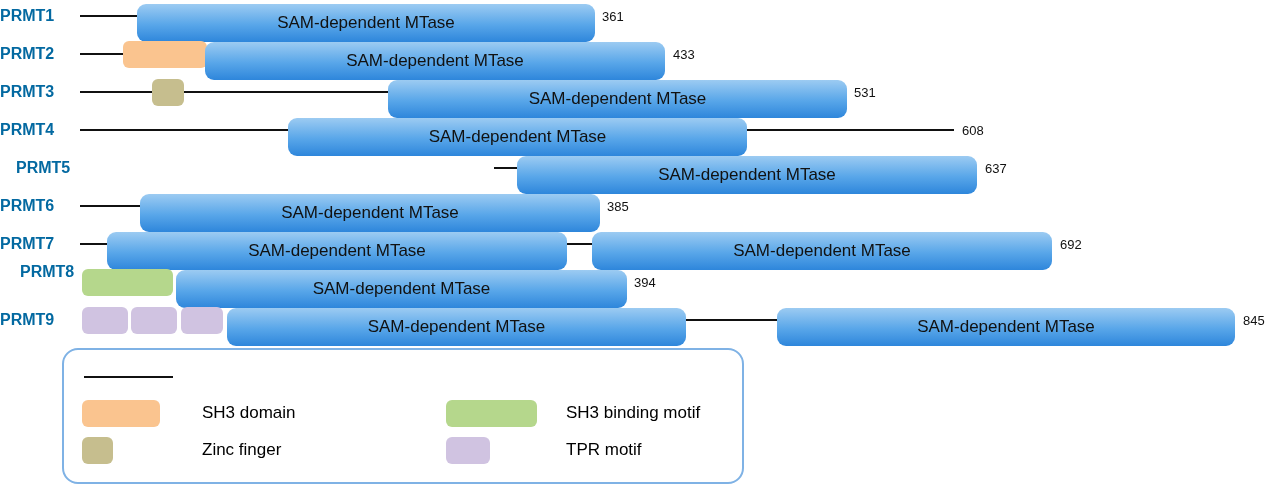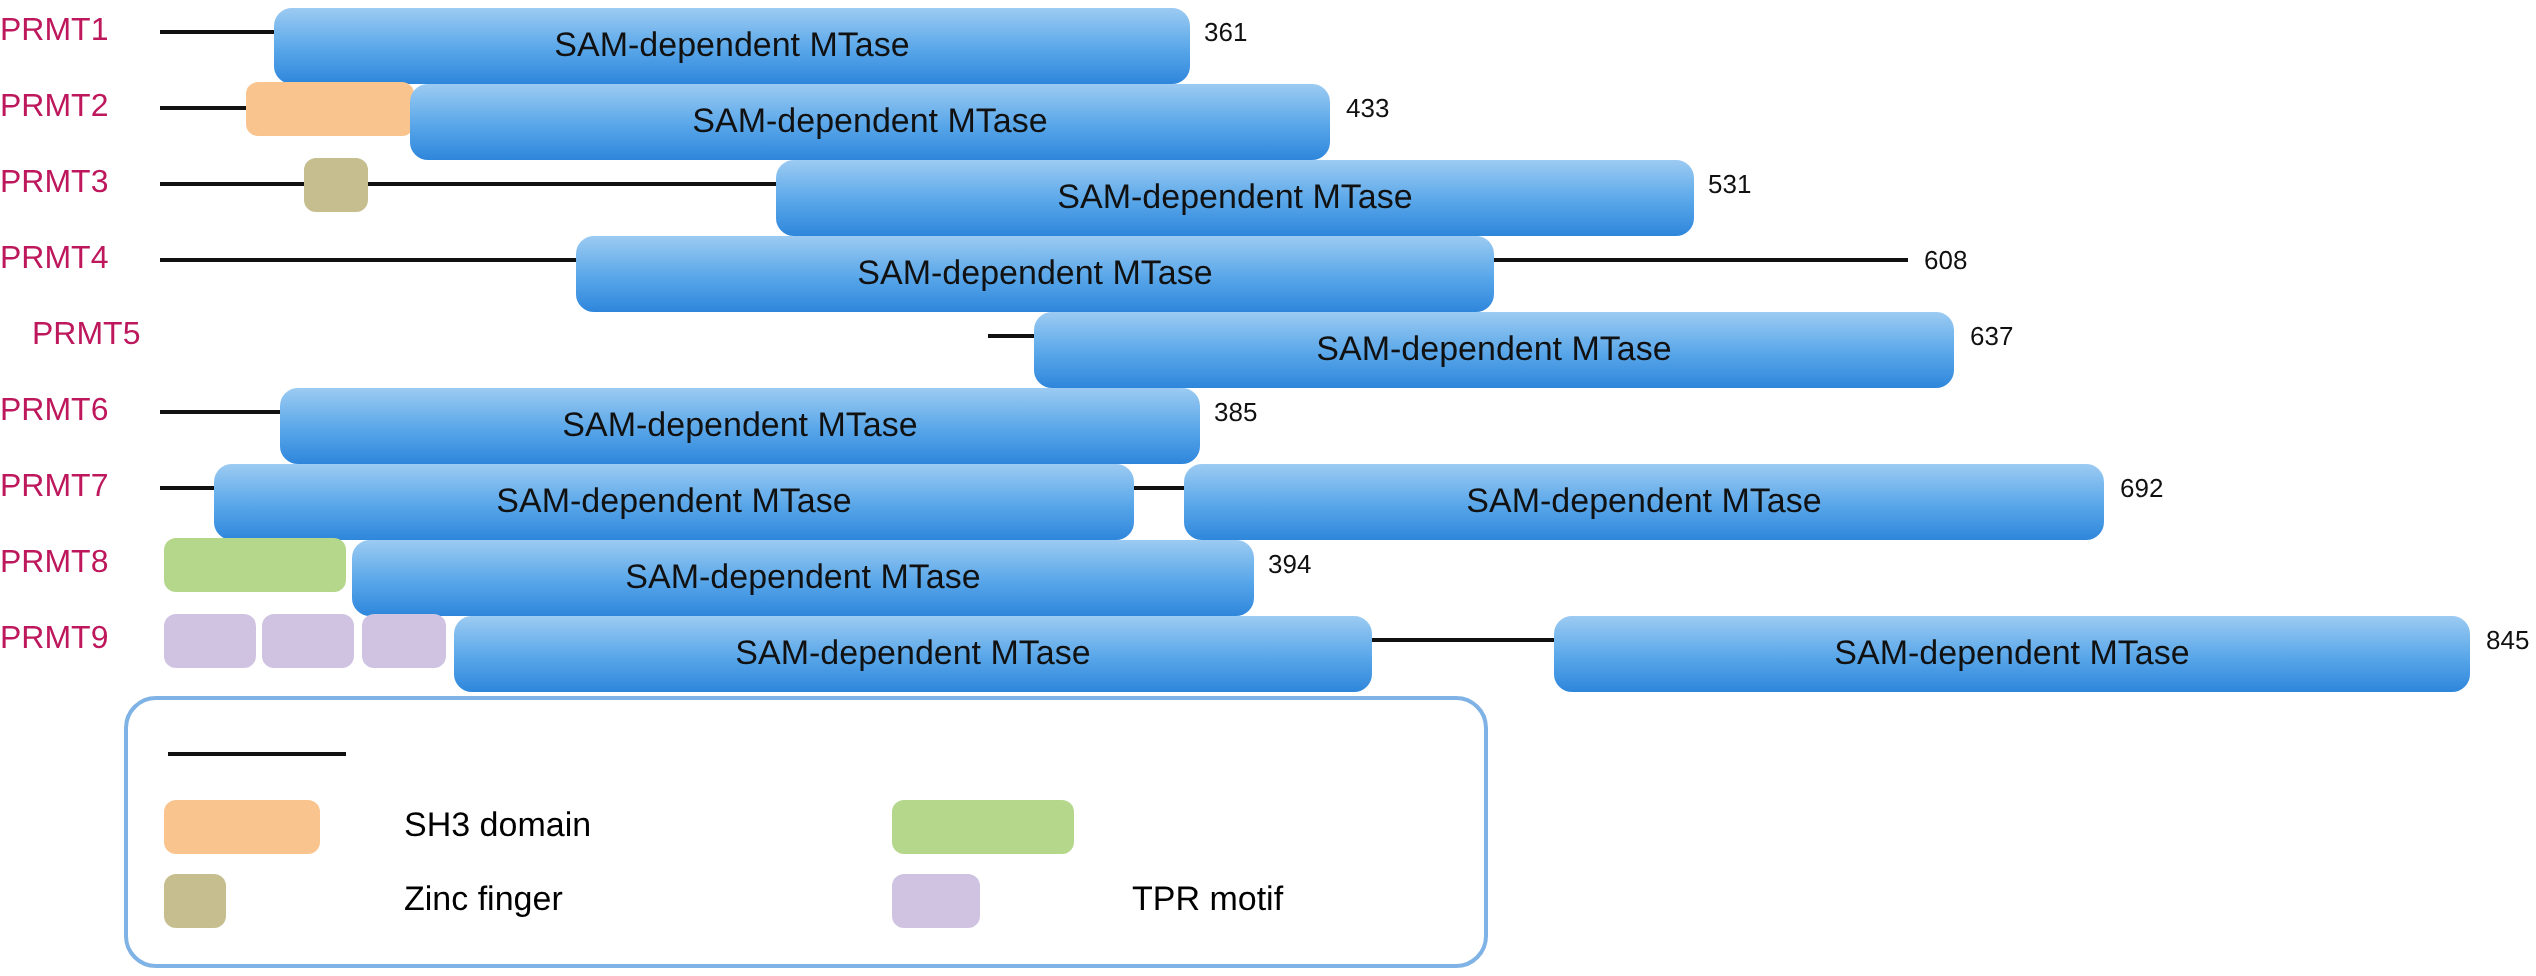--- a/index.html
+++ b/index.html
@@ -5,23 +5,23 @@
   html,body { margin:0; padding:0; background:#ffffff; }
   #stage {
     position:relative;
     width:1268px; height:488px;
     background:#ffffff;
     font-family:"Liberation Sans", sans-serif;
     overflow:hidden;
   }
   .row-label {
     position:absolute;
-    font-weight:400;
+    font-weight:700;
     font-size:16px;
-    color:#be185d;
+    color:#0369a1;
     transform:translateY(-50%);
     white-space:nowrap;
   }
   .seg-line {
     position:absolute;
     height:2px;
     background:var(--line-color,#111111);
   }
   .domain {
     position:absolute;
@@ -95,34 +95,35 @@
     <div class="row-label" style="left: 0px; top: 206px;">PRMT6</div>
     <div class="seg-line" style="left: 80px; top: 205px; width: 61px;"></div>
     <div class="domain mtase" style="left: 140px; top: 193.5px; width: 460px;">SAM-dependent MTase</div>
     <div class="end-num" style="left: 607px; top: 206px;">385</div>
     <div class="row-label" style="left: 0px; top: 244px;">PRMT7</div>
     <div class="seg-line" style="left: 80px; top: 243px; width: 28px;"></div>
     <div class="domain mtase" style="left: 107px; top: 231.5px; width: 460px;">SAM-dependent MTase</div>
     <div class="seg-line" style="left: 567px; top: 243px; width: 26px;"></div>
     <div class="domain mtase" style="left: 592px; top: 231.5px; width: 460px;">SAM-dependent MTase</div>
     <div class="end-num" style="left: 1060px; top: 244px;">692</div>
-    <div class="row-label" style="left: 0px; top: 282px;">PRMT8</div>
+    <div class="row-label" style="left: 0px; top: 272px; padding-left: 20px;">PRMT8</div>
     <div class="domain sh3b" style="left: 82px; top: 268.5px; width: 91px;"></div>
     <div class="domain mtase" style="left: 176px; top: 269.5px; width: 451px;">SAM-dependent MTase</div>
     <div class="end-num" style="left: 634px; top: 282px;">394</div>
     <div class="row-label" style="left: 0px; top: 320px;">PRMT9</div>
     <div class="domain tpr" style="left: 82px; top: 306.5px; width: 46px;"></div>
     <div class="domain tpr" style="left: 131px; top: 306.5px; width: 46px;"></div>
     <div class="domain tpr" style="left: 181px; top: 306.5px; width: 42px;"></div>
     <div class="domain mtase" style="left: 227px; top: 307.5px; width: 459px;">SAM-dependent MTase</div>
     <div class="seg-line" style="left: 686px; top: 319px; width: 92px;"></div>
     <div class="domain mtase" style="left: 777px; top: 307.5px; width: 458px;">SAM-dependent MTase</div>
     <div class="end-num" style="left: 1243px; top: 320px;">845</div>
     <div id="legend-box" style="left: 62px; top: 348px; width: 682px; height: 136px;"></div>
     <div class="seg-line" style="left: 84px; top: 376px; width: 89px;"></div>
     <div class="domain sh3" style="left: 82px; top: 399.5px; width: 78px;"></div>
     <div class="legend-label" style="left: 202px; top: 413px;">SH3 domain</div>
     <div class="domain zinc" style="left: 82px; top: 436.5px; width: 31px;"></div>
     <div class="legend-label" style="left: 202px; top: 450px;">Zinc finger</div>
     <div class="domain sh3b" style="left: 446px; top: 399.5px; width: 91px;"></div>
+    <div class="legend-label" style="left: 566px; top: 413px;">SH3 binding motif</div>
     <div class="domain tpr" style="left: 446px; top: 436.5px; width: 44px;"></div>
     <div class="legend-label" style="left: 566px; top: 450px;">TPR motif</div>
   </div>
 
 </body></html>

